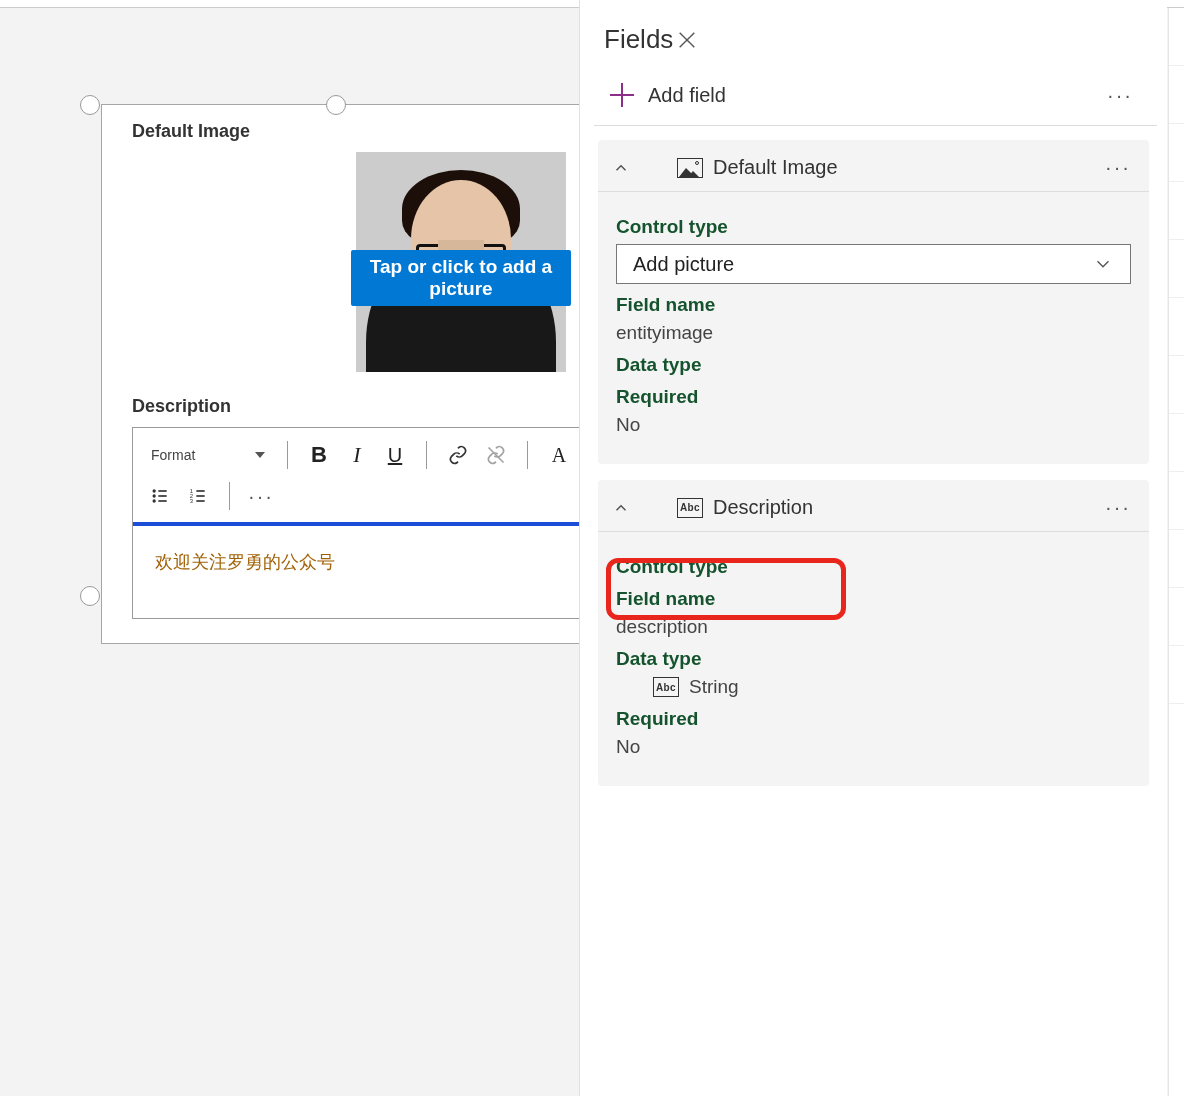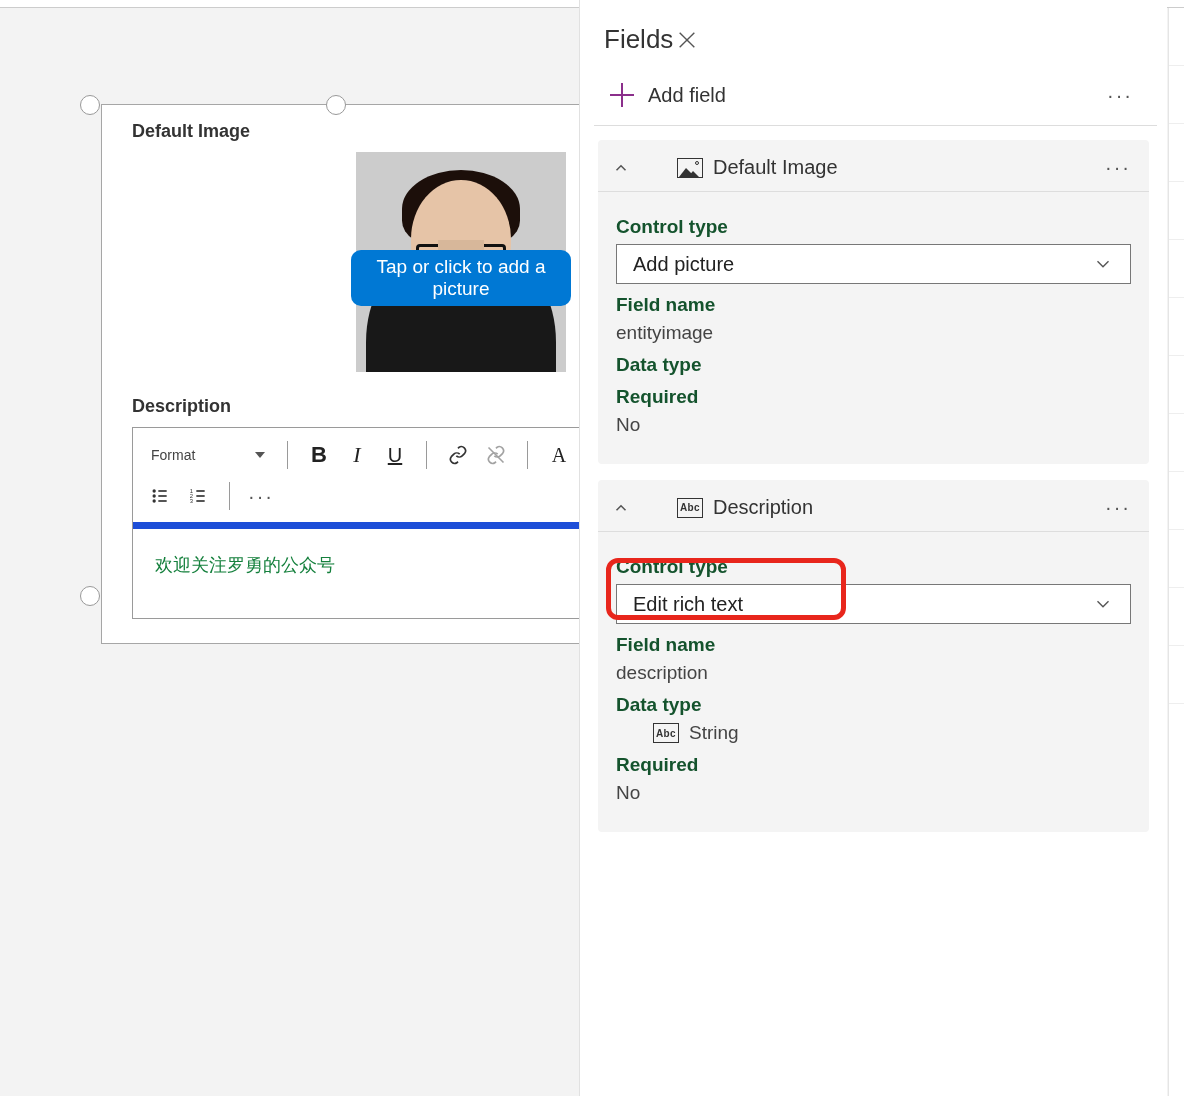--- a/index.html
+++ b/index.html
@@ -87,22 +87,22 @@
   .avatar-glasses .lens {
     position: absolute; width: 36px; height: 20px; border: 3px solid #111; border-radius: 4px; top: 0;
   }
   .avatar-glasses .lens.l { left: 0; }
   .avatar-glasses .lens.r { right: 0; }
   .avatar-glasses .bridge {
     position: absolute; left: 38px; top: 0; width: 14px; height: 8px; border-top: 3px solid #111; border-radius: 6px 6px 0 0;
   }
   .image-overlay {
     position: absolute; left: -5px; right: -5px; top: 50%; transform: translateY(-12px);
-    background: #0078d4; color: #fff; font-size: 19px; font-weight: 400;
-    text-align: center; padding: 6px 4px; border-radius: 10px;
+    background: #0078d4; color: #fff; font-size: 19px; font-weight: 700;
+    text-align: center; padding: 6px 4px; border-radius: 2px;
   }
 
   
   .rte {
     border: 1px solid #9a9a9a;
     width: 100%;
   }
   .rte-toolbar {
     padding: 2px 10px 10px 10px;
   }
@@ -117,23 +117,23 @@
   .caret-down {
     width: 0; height: 0; border-left: 5px solid transparent; border-right: 5px solid transparent; border-top: 6px solid #555;
   }
   .tb-sep { width: 1px; height: 28px; background: #9a9a9a; margin: 0 10px; }
   .tb-btn {
     width: 34px; height: 32px; display: flex; align-items: center; justify-content: center;
     color: #222; border-radius: 2px;
   }
   .tb-btn svg { width: 20px; height: 20px; }
   .rte-content {
-    border-top: 7px solid #1d4ed8;
+    border-top: 4px solid #1d4ed8;
     padding: 24px 22px; min-height: 96px;
-    font-size: 18px; color: #15803d;
+    font-size: 18px; color: #a16207;
   }
 
   
   .panel {
     position: absolute;
     right: 17px; top: 0px;
     width: 588px;
     height: 100%;
     background: #ffffff;
     border-left: 1px solid #e1e1e1;
@@ -363,26 +363,20 @@
         <span class="chev"><svg viewBox="0 0 24 24" stroke-width="2">
               <polyline points="6 15 12 9 18 15"></polyline>
             </svg></span>
         <span class="abc-ic">Abc</span>
         <span class="sec-title">Description</span>
       </div>
       <div class="more-ic">···</div>
     </div>
     <div class="sec-body">
       <div class="prop-label">Control type</div>
-      <div class="select-box" id="desc-select">
-        <span>Edit rich text</span>
-        <span class="chev-d"><svg viewBox="0 0 24 24" stroke-width="1.5">
-              <polyline points="6 9 12 15 18 9"></polyline>
-            </svg></span>
-      </div>
       <div class="prop-label">Field name</div>
       <div class="prop-value">description</div>
       <div class="prop-label">Data type</div>
       <div class="dt-row">
         <span class="abc-ic">Abc</span>
         <span class="prop-value" style="margin:0">String</span>
       </div>
       <div class="prop-label">Required</div>
       <div class="prop-value">No</div>
     </div>

